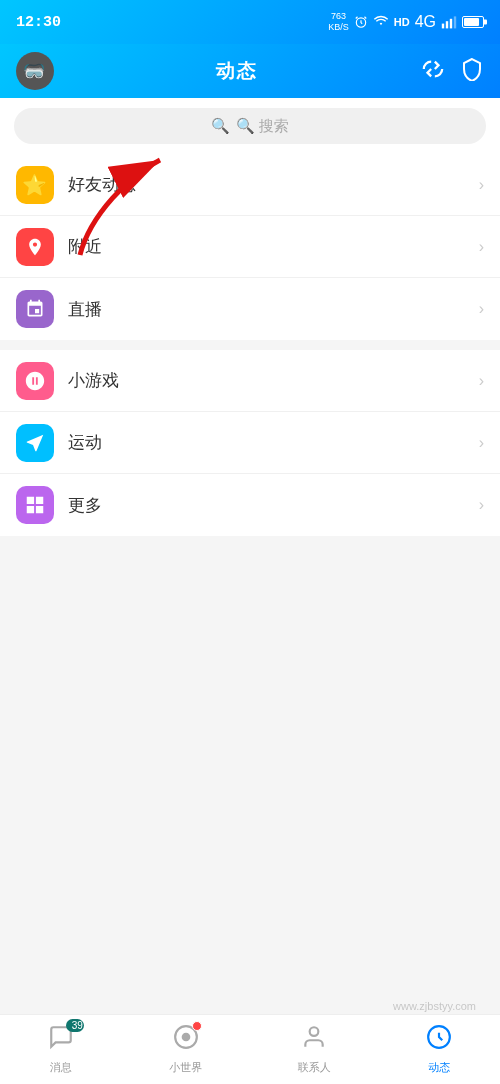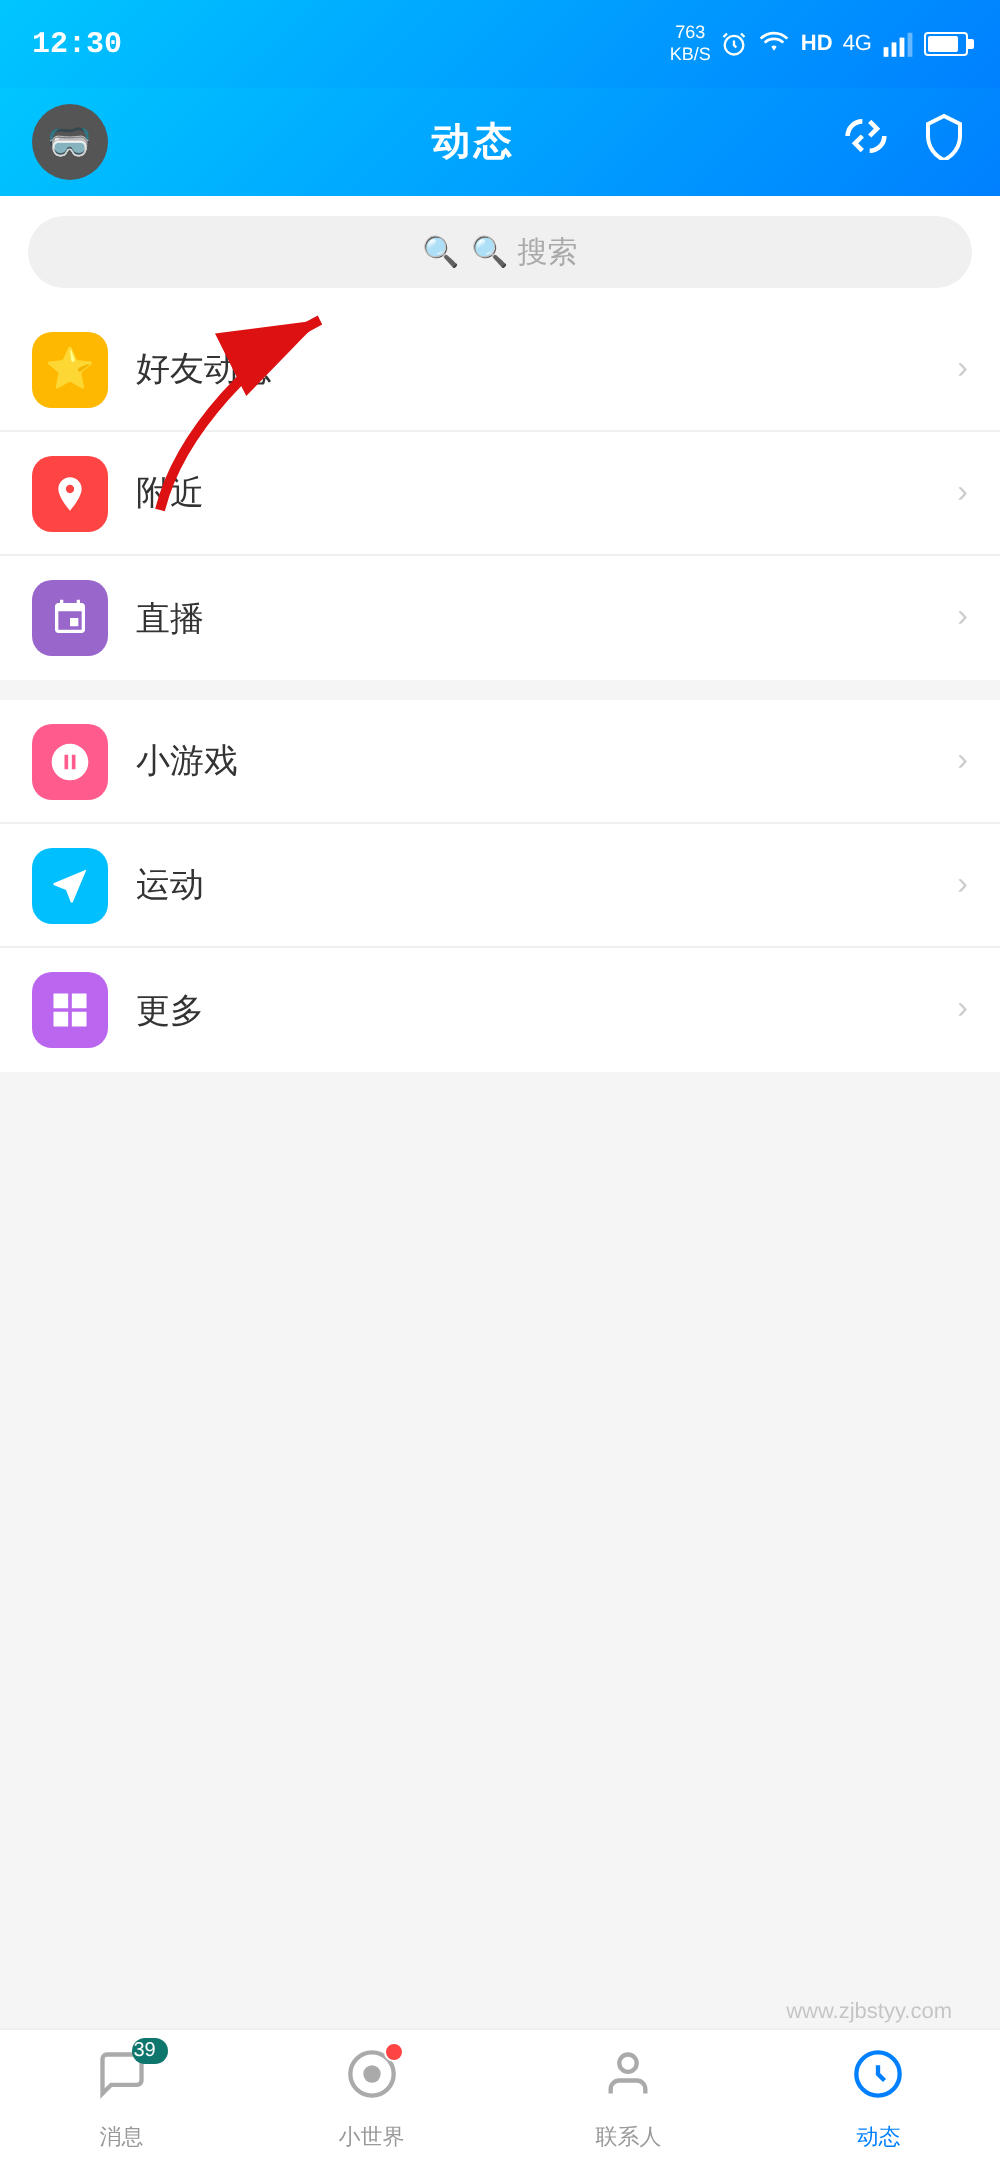--- a/index.html
+++ b/index.html
@@ -208,21 +208,21 @@
     .badge {
       position: absolute;
       top: -5px;
       right: -10px;
       background: #0f766e;
       color: white;
       font-size: 10px;
       border-radius: 10px;
       padding: 1px 1px;
       min-width: 18px;
-      text-align: left;
+      text-align: right;
     }
     .dot-badge {
       position: absolute;
       top: -3px;
       right: -3px;
       width: 10px;
       height: 10px;
       background: #ff4444;
       border-radius: 50%;
       border: 1.5px solid white;
@@ -254,21 +254,21 @@
       <circle cx="12" cy="13" r="8" stroke="white" stroke-width="2" fill="none"></circle>
       <path d="M12 9v4l2 2" stroke="white" stroke-width="2" fill="none"></path>
       <path d="M6 3L3 6M18 3l3 3" stroke="white" stroke-width="2"></path>
     </svg>
     <svg width="16" height="14" viewBox="0 0 24 18" fill="white">
       <path d="M12 14l2-3a3 3 0 0 0-4 0l2 3z"></path>
       <path d="M5 8a10 10 0 0 1 14 0" stroke="white" stroke-width="2" fill="none"></path>
       <path d="M2 5a14 14 0 0 1 20 0" stroke="white" stroke-width="2" fill="none"></path>
     </svg>
     <span style="font-size:11px;font-weight:bold;">HD</span>
-    <span style="font-size:11px;">4G</span>
+    <span style="font-size:16px;">4G</span>
     <svg width="16" height="14" viewBox="0 0 20 16" fill="white">
       <rect x="1" y="10" width="3" height="6"></rect>
       <rect x="6" y="7" width="3" height="9"></rect>
       <rect x="11" y="4" width="3" height="12"></rect>
       <rect x="16" y="1" width="3" height="15" opacity="0.4"></rect>
     </svg>
     <div class="battery-box">
       <div class="battery-fill"></div>
     </div>
   </div>

